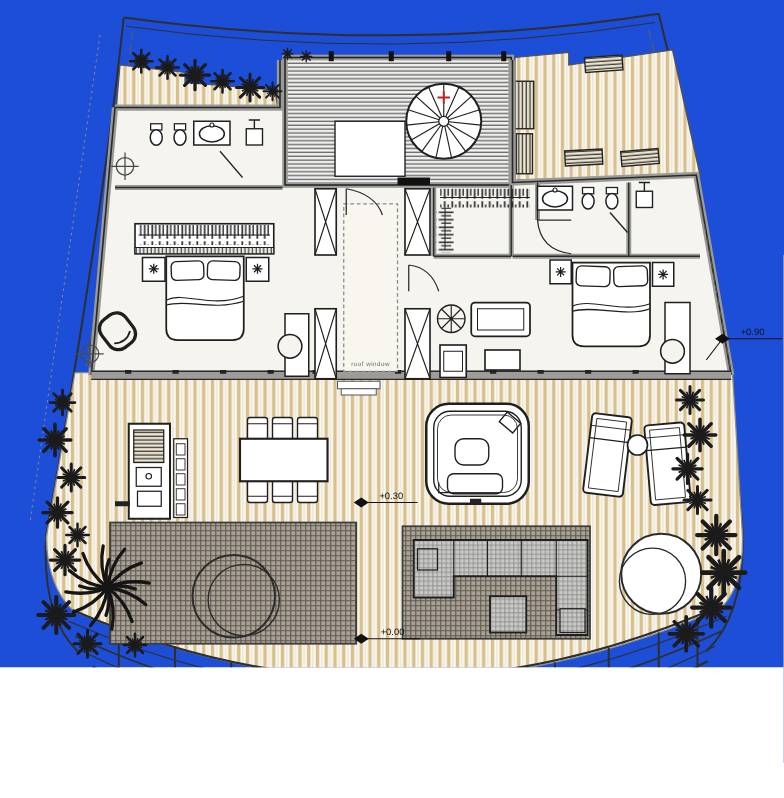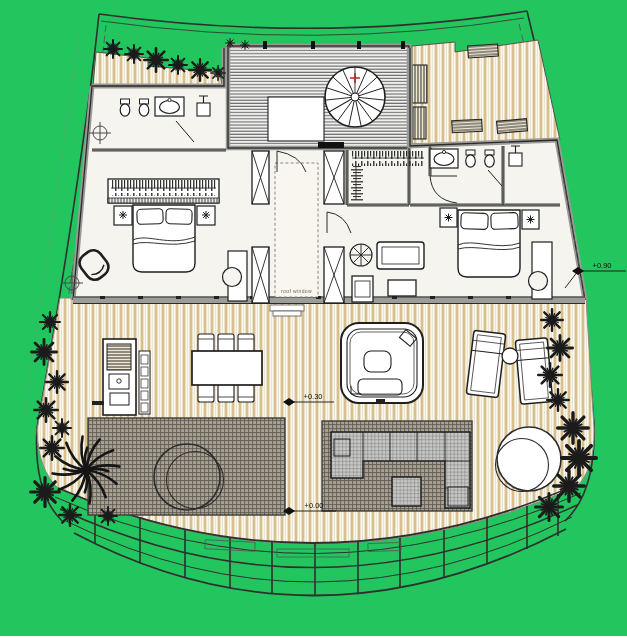--- a/index.html
+++ b/index.html
@@ -1,16 +1,16 @@
 <!DOCTYPE html>
 <html><head>
 <meta charset="utf-8">
 <style>
   html,body{margin:0;padding:0;background:#fff;}
-  #stage{position:relative;width:627px;height:636px;background:#22c55e;overflow:hidden;
+  #stage{position:relative;width:627px;height:534px;background:#1d4ed8;overflow:hidden;
          font-family:"Liberation Sans",sans-serif;}
   svg{position:absolute;left:0;top:0;}
   text{font-family:"Liberation Sans",sans-serif;}
   .lvl{font-size:7.5px;fill:#111;}
   .tiny{font-size:5px;fill:#6a6a6a;letter-spacing:.4px;}
 </style>
 </head>
 <body>
 
 <div id="stage">

